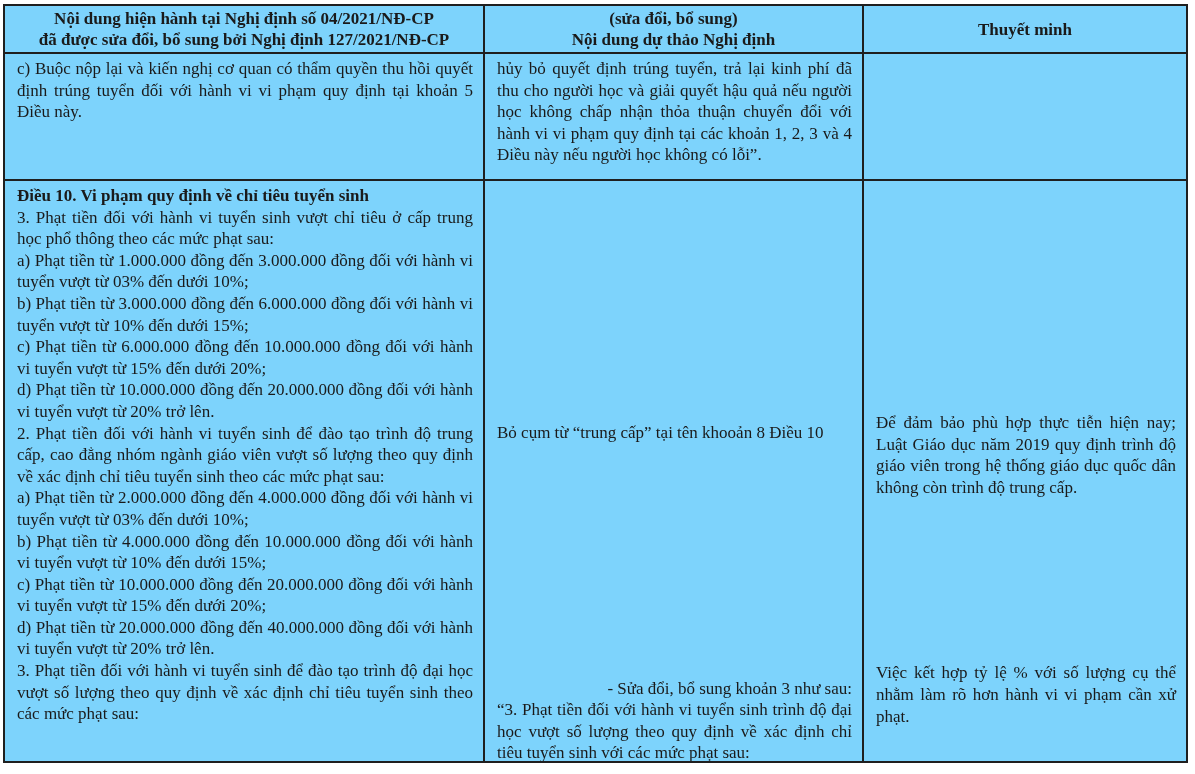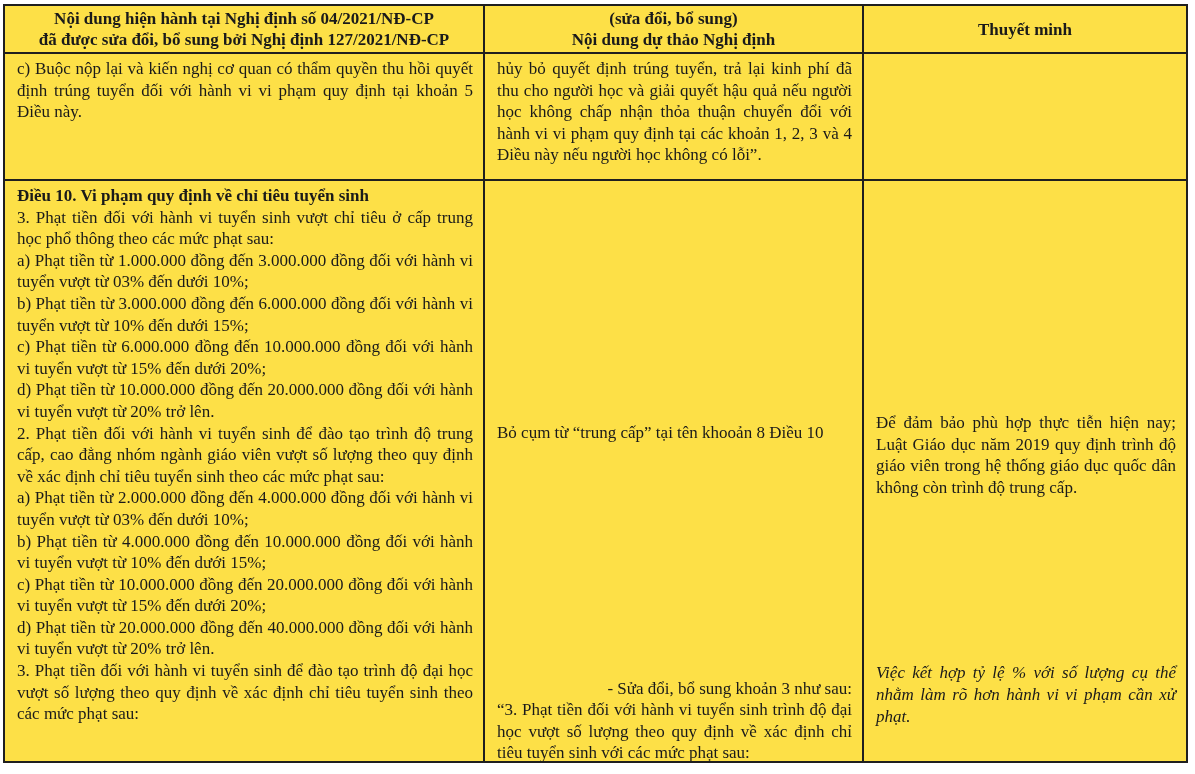--- a/index.html
+++ b/index.html
@@ -18,21 +18,21 @@
   .doc-table {
     position: absolute;
     left: 3px;
     top: 4px;
     width: 1185px;
     height: 759px;
     border: 2px solid #1f1f1f;
     display: grid;
     grid-template-columns: 480px 379px 1fr;
     grid-template-rows: 48px 127px 1fr;
-    background: #fde047;
+    background: #7dd3fc;
   }
   .cell {
     border-right: 2px solid #1f1f1f;
     border-bottom: 2px solid #1f1f1f;
     overflow: hidden;
     font-size: 17px;
     line-height: 21.6px;
   }
   .cell.last-col { border-right: none; align-items: center; }
   .cell.last-row { border-bottom: none; }
@@ -47,21 +47,21 @@
     padding: 2px 4px;
   }
   .header-line { display: block; white-space: nowrap; }
   .body-cell { padding: 4px 10px 0 12px; }
   .justify { text-align: justify; text-justify: inter-word; }
   .bold-heading { font-weight: bold; }
   
   .amendment-1 { margin-top: 237px; }
   .amendment-2-intro { margin-top: 234px; text-align: right; }
   .note-1 { margin-top: 227px; }
-  .note-2 { margin-top: 164px; font-style: italic; }
+  .note-2 { margin-top: 164px; }
 </style>
 </head>
 <body>
 
 <div class="page">
   <div class="doc-table">
 
     <div class="cell header-cell">
       <span class="header-line">Nội dung hiện hành tại Nghị định số 04/2021/NĐ-CP</span>
       <span class="header-line">đã được sửa đổi, bổ sung bởi Nghị định 127/2021/NĐ-CP</span>

